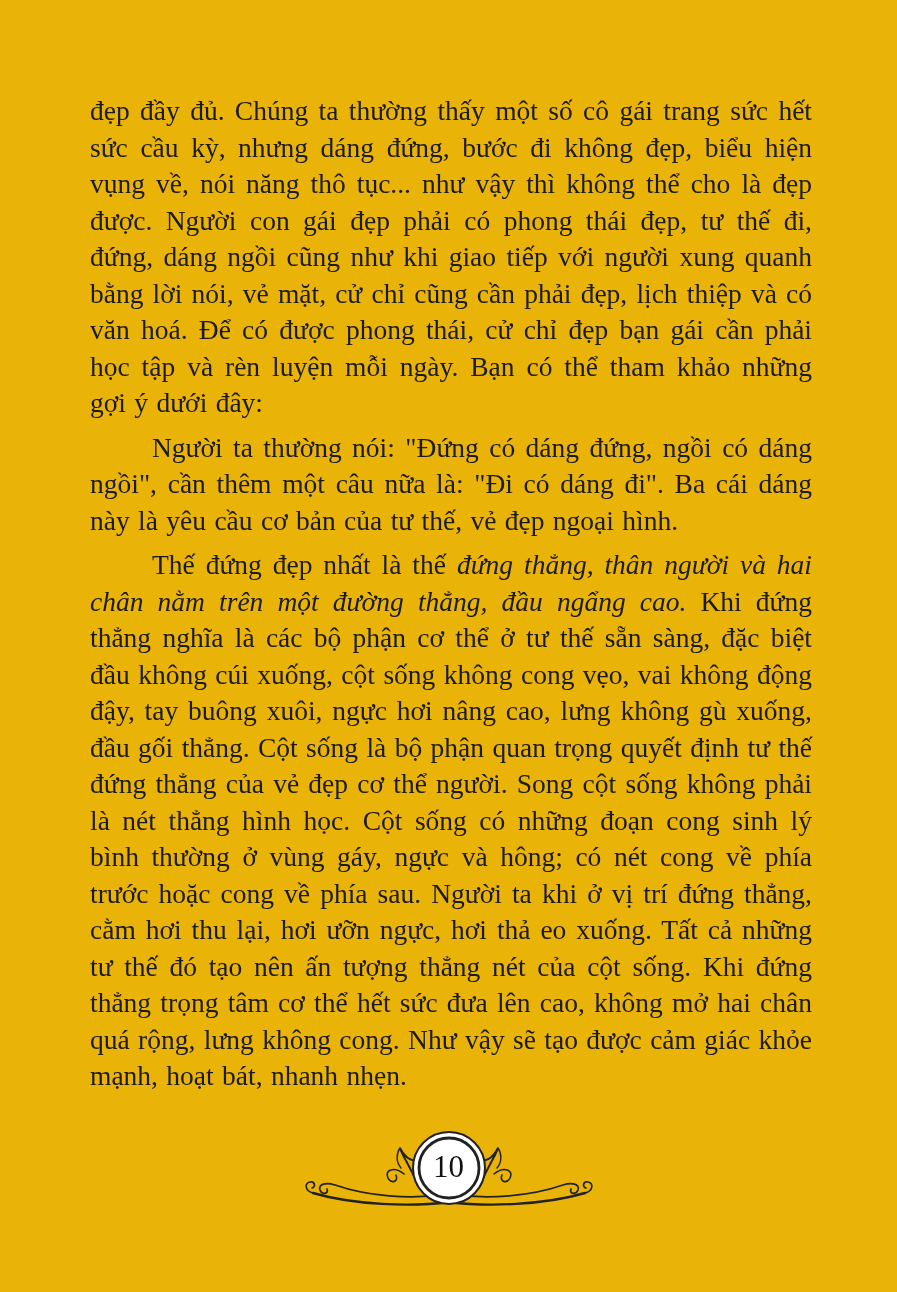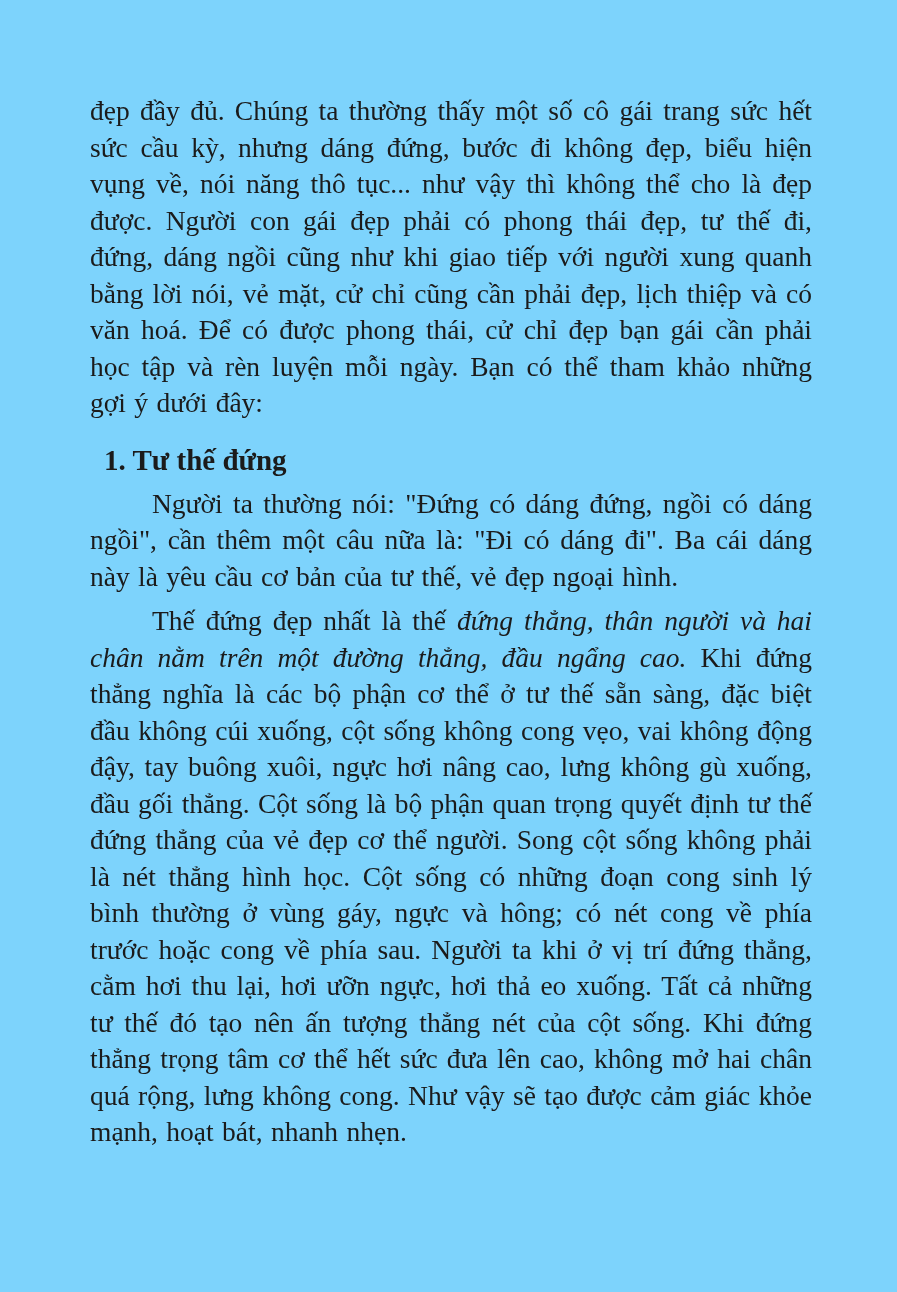--- a/index.html
+++ b/index.html
@@ -4,21 +4,21 @@
 <style>
   html, body {
     margin: 0;
     padding: 0;
     background: #ffffff;
   }
   .page {
     position: relative;
     width: 897px;
     height: 1292px;
-    background: #7dd3fc;
+    background: #eab308;
     font-family: "Liberation Serif", "DejaVu Serif", serif;
     color: #1b1b1b;
     overflow: hidden;
   }
   .text-block {
     position: absolute;
     left: 90px;
     top: 93px;
     width: 722px;
   }
@@ -66,21 +66,39 @@
 </style>
 </head>
 <body>
 
 <div class="page">
 
   <div class="text-block">
 
     <p class="para">đẹp đầy đủ. Chúng ta thường thấy một số cô gái trang sức hết sức cầu kỳ, nhưng dáng đứng, bước đi không đẹp, biểu hiện vụng về, nói năng thô tục... như vậy thì không thể cho là đẹp được. Người con gái đẹp phải có phong thái đẹp, tư thế đi, đứng, dáng ngồi cũng như khi giao tiếp với người xung quanh bằng lời nói, vẻ mặt, cử chỉ cũng cần phải đẹp, lịch thiệp và có văn hoá. Để có được phong thái, cử chỉ đẹp bạn gái cần phải học tập và rèn luyện mỗi ngày. Bạn có thể tham khảo những gợi ý dưới đây:</p>
 
-    <h2 class="heading">1. Tư thế đứng</h2>
 
     <p class="para indent">Người ta thường nói: "Đứng có dáng đứng, ngồi có dáng ngồi", cần thêm một câu nữa là: "Đi có dáng đi". Ba cái dáng này là yêu cầu cơ bản của tư thế, vẻ đẹp ngoại hình.</p>
 
     <p class="para indent"><span>Thế đứng đẹp nhất là thế </span><span class="italic">đứng thẳng, thân người và hai chân nằm trên một đường thẳng, đầu ngẩng cao.</span><span> Khi đứng thẳng nghĩa là các bộ phận cơ thể ở tư thế sẵn sàng, đặc biệt đầu không cúi xuống, cột sống không cong vẹo, vai không động đậy, tay buông xuôi, ngực hơi nâng cao, lưng không gù xuống, đầu gối thẳng. Cột sống là bộ phận quan trọng quyết định tư thế đứng thẳng của vẻ đẹp cơ thể người. Song cột sống không phải là nét thẳng hình học. Cột sống có những đoạn cong sinh lý bình thường ở vùng gáy, ngực và hông; có nét cong về phía trước hoặc cong về phía sau. Người ta khi ở vị trí đứng thẳng, cằm hơi thu lại, hơi ưỡn ngực, hơi thả eo xuống. Tất cả những tư thế đó tạo nên ấn tượng thẳng nét của cột sống. Khi đứng thẳng trọng tâm cơ thể hết sức đưa lên cao, không mở hai chân quá rộng, lưng không cong. Như vậy sẽ tạo được cảm giác khỏe mạnh, hoạt bát, nhanh nhẹn.</span></p>
   </div>
 
+  <div class="footer">
+    <svg width="300" height="104" viewBox="0 0 300 104" aria-hidden="true">
+      <defs>
+        <g id="flourish" stroke="#222222" fill="none" stroke-linecap="round">
+          <path d="M150 82 C 112 87, 55 85, 14 73" stroke-width="2.4"></path>
+          <path d="M150 74 C 110 80, 68 76, 36 65 C 27 62, 19 64, 21 70 C 23 75, 30 74, 28 69" stroke-width="1.7"></path>
+          <path d="M14 73 C 6 71, 5 63, 11 62 C 16 61, 17 67, 13 68" stroke-width="1.7"></path>
+          <path d="M119 66 C 111 44, 105 40, 101 28 C 107 40, 115 42, 120 39 C 113 48, 115 58, 122 64" stroke-width="2"></path>
+          <path d="M105 54 C 95 46, 85 50, 89 58 C 92 64, 100 62, 97 55" stroke-width="1.6"></path>
+          <path d="M101 28 C 97 34, 97 42, 102 48" stroke-width="1.4"></path>
+        </g>
+      </defs>
+      <use href="#flourish"></use>
+      <use href="#flourish" transform="translate(300,0) scale(-1,1)"></use>
+      <circle cx="150" cy="48" r="36" stroke="#222222" stroke-width="2" fill="#ffffff"></circle>
+      <circle cx="150" cy="48" r="30" stroke="#222222" stroke-width="2.8" fill="#ffffff"></circle>
+    </svg>
+    <span class="page-number">10</span>
+  </div>
 
 </div>
 
 </body></html>

